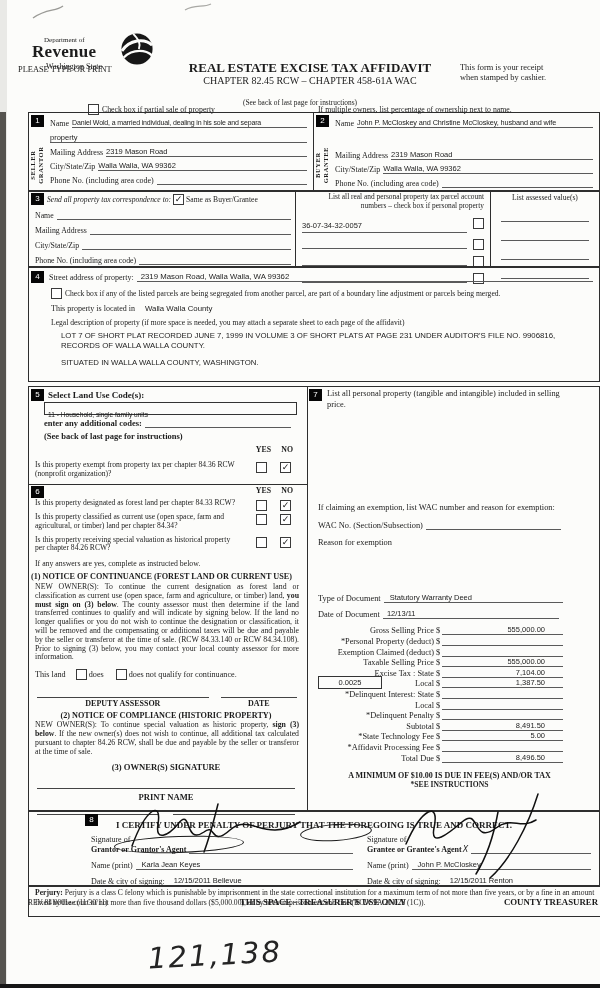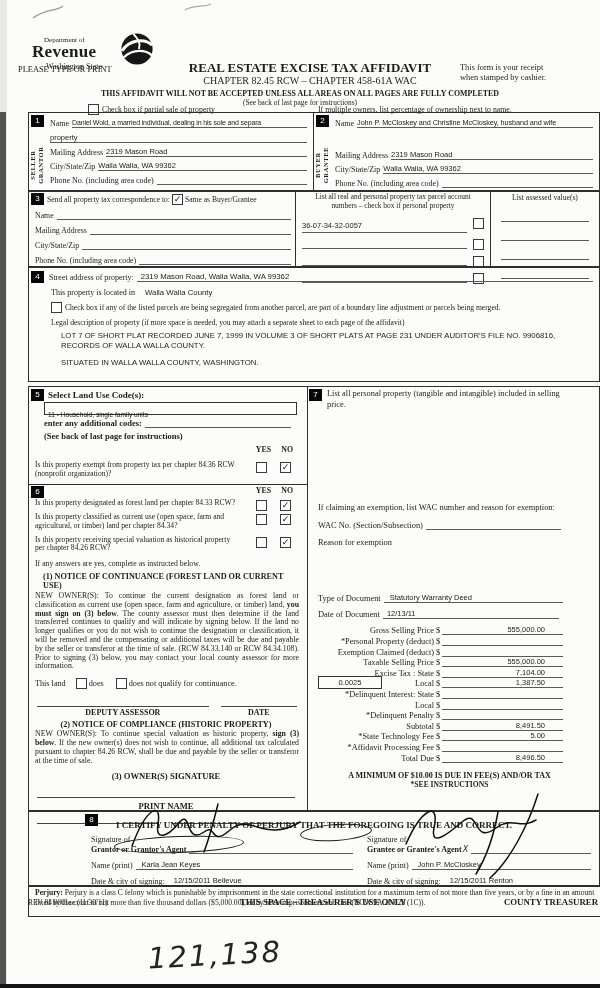--- a/index.html
+++ b/index.html
@@ -66,21 +66,20 @@
       </svg>
     </div>
   </div>
   <div class="abs b" style="left:150px;top:60px;width:320px;text-align:center;font-size:13px;">REAL ESTATE EXCISE TAX AFFIDAVIT</div>
   <div class="abs" style="left:150px;top:75px;width:320px;text-align:center;font-size:10px;">CHAPTER 82.45 RCW – CHAPTER 458-61A WAC</div>
   <div class="abs" style="left:460px;top:63px;width:120px;font-size:8.4px;line-height:1.2;">
     <div>This form is your receipt</div>
     <div>when stamped by cashier.</div>
   </div>
   <div class="abs" style="left:18px;top:65px;font-size:8.4px;text-align:center;">PLEASE TYPE OR PRINT</div>
-  <div class="abs b" style="left:0;top:89px;width:600px;text-align:center;font-size:7.9px;">THIS AFFIDAVIT WILL NOT BE ACCEPTED UNLESS ALL AREAS ON ALL PAGES ARE FULLY COMPLETED</div>
   <div class="abs" style="left:0;top:98px;width:600px;text-align:center;font-size:7.4px;">(See back of last page for instructions)</div>
   <div class="abs row" style="left:88px;top:104px;font-size:7.8px;align-items:center;">
     <span class="cb"></span>
     <span style="margin-left:3px;">Check box if partial sale of property</span>
   </div>
   <div class="abs" style="left:318px;top:105px;font-size:7.8px;">If multiple owners, list percentage of ownership next to name.</div>
 
   <div class="box" style="left:28px;top:112px;width:570px;height:78px;display:flex;">
     <div style="position:relative;width:284px;border-right:1px solid #2e2e2e;">
       <div class="numbox abs" style="left:2px;top:2px;">1</div>
@@ -138,21 +137,21 @@
           <span class="line"></span>
         </div>
       </div>
     </div>
   </div>
 
   <div class="box" style="left:28px;top:190px;width:570px;height:76px;display:flex;">
     <div style="position:relative;width:260px;border-right:1px solid #2e2e2e;padding:2px 4px 0 2px;">
       <div class="row" style="align-items:center;font-size:7.6px;">
         <span class="numbox">3</span>
-        <span style="margin-left:3px;">Send all property tax correspondence to:</span>
+        <span style="margin-left:3px;font-style:italic;">Send all property tax correspondence to:</span>
         <span class="cb checked" style="margin-left:2px;">✓</span>
         <span style="margin-left:2px;">Same as Buyer/Grantee</span>
       </div>
       <div style="font-size:7.8px;margin-left:4px;">
         <div class="row" style="margin-top:5px;">
             <span class="lbl">Name</span>
             <span class="line"></span>
           </div>
         <div class="row" style="margin-top:5px;">
             <span class="lbl">Mailing Address</span>
@@ -162,21 +161,21 @@
             <span class="lbl">City/State/Zip</span>
             <span class="line"></span>
           </div>
         <div class="row" style="margin-top:5px;">
             <span class="lbl">Phone No. (including area code)</span>
             <span class="line"></span>
           </div>
       </div>
     </div>
     <div style="width:182px;border-right:1px solid #2e2e2e;padding:2px 6px 0 6px;">
-      <div style="font-size:7.4px;text-align:center;line-height:1.2;">
+      <div style="font-size:7.4px;text-align:right;line-height:1.2;">
         <div>List all real and personal property tax parcel account</div>
         <div>numbers – check box if personal property</div>
       </div>
       <div class="row" style="margin-top:3px;align-items:center;">
           <span class="line" style="margin-left:0;"><span class="v">36-07-34-32-0057</span></span>
           <span class="cb" style="margin-left:6px;"></span>
         </div>
       <div class="row" style="margin-top:6px;align-items:center;">
           <span class="line" style="margin-left:0;"></span>
           <span class="cb" style="margin-left:6px;"></span>
@@ -198,27 +197,27 @@
       <div class="line" style="margin:9px 0 0 0;"></div>
     </div>
   </div>
 
   <div class="box" style="left:28px;top:266px;width:570px;height:114px;padding:0;">
     <div class="row" style="margin:4px 6px 0 2px;font-size:8px;align-items:center;">
       <span class="numbox">4</span>
       <span style="margin-left:5px;white-space:nowrap;">Street address of property:</span>
       <span class="line"><span class="v" style="font-size:7.8px;margin-left:4px;">2319 Mason Road, Walla Walla, WA 99362</span></span>
     </div>
+    <div class="row" style="margin:5px 6px 0 22px;font-size:7.6px;align-items:center;">
+      <span class="cb"></span>
+      <span style="margin-left:3px;">Check box if any of the listed parcels are being segregated from another parcel, are part of a boundary line adjustment or parcels being merged.</span>
+    </div>
     <div class="row" style="margin:5px 6px 0 22px;font-size:8px;align-items:baseline;">
       <span>This property is located in</span>
       <span class="v" style="font-size:7.8px;margin-left:10px;">Walla Walla County</span>
-    </div>
-    <div class="row" style="margin:5px 6px 0 22px;font-size:7.6px;align-items:center;">
-      <span class="cb"></span>
-      <span style="margin-left:3px;">Check box if any of the listed parcels are being segregated from another parcel, are part of a boundary line adjustment or parcels being merged.</span>
     </div>
     <div style="margin:5px 6px 0 22px;font-size:7.6px;">Legal description of property (if more space is needed, you may attach a separate sheet to each page of the affidavit)</div>
     <div class="v" style="margin:4px 40px 0 32px;font-size:7.8px;line-height:1.25;">LOT 7 OF SHORT PLAT RECORDED JUNE 7, 1999 IN VOLUME 3 OF SHORT PLATS AT PAGE 231 UNDER AUDITOR'S FILE NO. 9906816, RECORDS OF WALLA WALLA COUNTY.</div>
     <div class="v" style="margin:8px 40px 0 32px;font-size:7.8px;">SITUATED IN WALLA WALLA COUNTY, WASHINGTON.</div>
   </div>
 
   <div class="box" style="left:28px;top:386px;width:570px;height:424px;display:flex;">
 
     <div style="width:270px;border-right:1px solid #2e2e2e;padding:2px 6px 0 2px;position:relative;">
       <div class="row" style="align-items:center;">
@@ -259,21 +258,21 @@
         <span>Is this property classified as current use (open space, farm and agricultural, or timber) land per chapter 84.34?</span>
         <span class="cb cb-yes"></span>
         <span class="cb cb-no checked">✓</span>
       </div>
       <div class="qrow" style="margin-left:4px;">
         <span>Is this property receiving special valuation as historical property per chapter 84.26 RCW?</span>
         <span class="cb cb-yes"></span>
         <span class="cb cb-no checked">✓</span>
       </div>
       <div style="margin:6px 0 0 4px;font-size:7.8px;">If any answers are yes, complete as instructed below.</div>
-      <div class="b" style="margin:4px 0 0 12px;font-size:8.2px;">(1) NOTICE OF CONTINUANCE (FOREST LAND OR CURRENT USE)</div>
+      <div class="b" style="margin:4px 0 0 0;font-size:8.2px;">(1) NOTICE OF CONTINUANCE (FOREST LAND OR CURRENT USE)</div>
       <div class="para" style="margin:2px 2px 0 4px;">
         <span>NEW OWNER(S): To continue the current designation as forest land or classification as current use (open space, farm and agriculture, or timber) land, </span><span class="b">you must sign on (3) below</span><span>. The county assessor must then determine if the land transferred continues to qualify and will indicate by signing below. If the land no longer qualifies or you do not wish to continue the designation or classification, it will be removed and the compensating or additional taxes will be due and payable by the seller or transferor at the time of sale. (RCW 84.33.140 or RCW 84.34.108). Prior to signing (3) below, you may contact your local county assessor for more information.</span>
       </div>
       <div class="row" style="margin:7px 0 0 4px;font-size:8.2px;align-items:center;">
         <span>This land</span>
         <span class="cb" style="margin-left:10px;"></span>
         <span style="margin-left:2px;">does</span>
         <span class="cb" style="margin-left:12px;"></span>
         <span style="margin-left:2px;">does not qualify for continuance.</span>
       </div>

